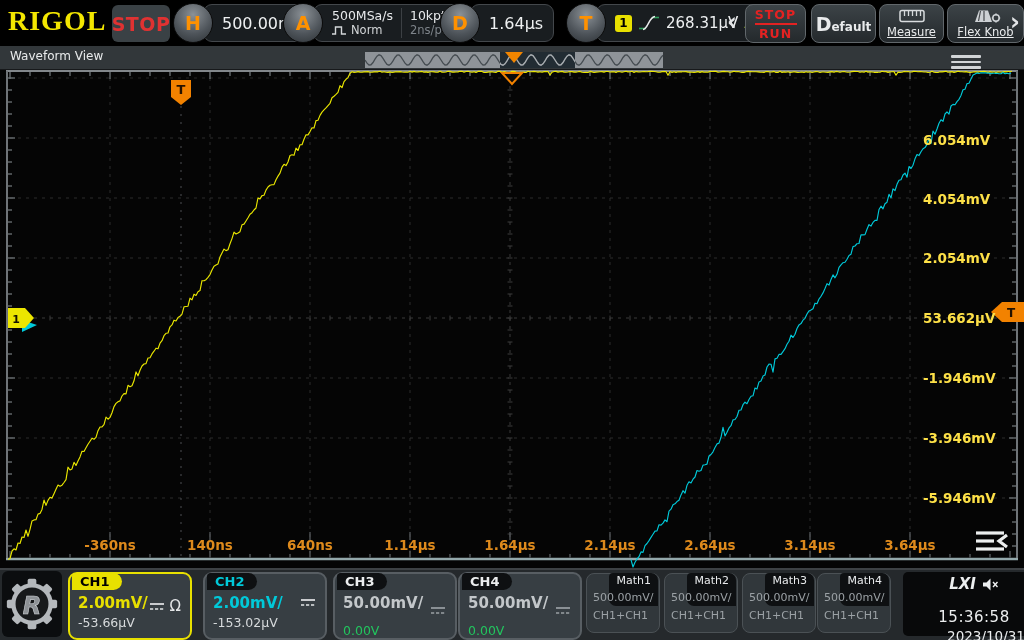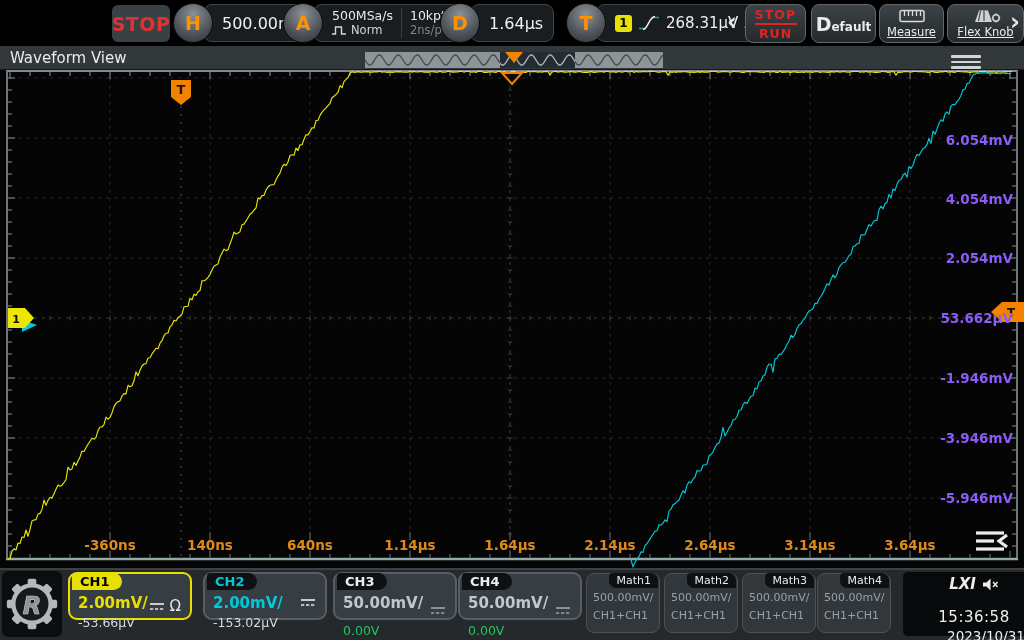--- a/index.html
+++ b/index.html
@@ -40,68 +40,69 @@
   .stoprun .l{color:#e32222;font-weight:bold;font-size:12.5px;letter-spacing:1px;line-height:15px;}
   .stoprun .bar{width:42px;height:2px;background:#e32222;margin:1px 0;}
   .defaulttxt{display:flex;align-items:baseline;font-weight:bold;}
   .defaulttxt .big{font-size:19px;}
   .defaulttxt .small{font-size:12px;}
   .tbtn .cap{font-size:11.5px;margin-top:2px;text-decoration:underline;}
 
   
   .viewbar{position:absolute;top:46px;left:0;width:1024px;height:24px;background:#32373a;
         border-bottom:1px solid #17191b;box-sizing:border-box;}
-  .viewtitle{position:absolute;left:10px;top:3px;font-size:15px;color:#e9ebec;}
+  .viewtitle{position:absolute;left:10px;top:3px;font-size:12px;color:#e9ebec;}
   .hamburger{position:absolute;left:951px;top:55px;width:30px;cursor:pointer;}
   .hamburger div{height:2.5px;background:#d2d5d7;margin-bottom:3px;border-radius:1px;}
 
   
   .plot{position:absolute;top:70px;left:0;width:1024px;height:498px;background:#050505;}
-  .ylab{position:absolute;width:90px;text-align:right;font-size:13.5px;font-weight:bold;
-        color:#8b5cf6;height:18px;line-height:18px;}
+  .ylab{position:absolute;width:90px;text-align:left;font-size:13.5px;font-weight:bold;
+        color:#fde047;height:18px;line-height:18px;}
   .xlab{position:absolute;width:84px;text-align:center;font-size:13.5px;font-weight:bold;
         color:#de8a1c;height:16px;line-height:16px;}
   .collapse{position:absolute;left:974px;top:458px;cursor:pointer;}
 
   
   .bottombar{position:absolute;top:568px;left:0;width:1024px;height:72px;background:#25292c;
         border-top:2px solid #3d4144;box-sizing:border-box;}
   .logobox{position:absolute;left:2px;top:571px;width:60px;height:66px;background:#0b0d0f;
         border-radius:6px;display:flex;align-items:center;justify-content:center;}
-  .chbox{position:absolute;top:572px;width:124px;height:48px;background:#373e43;
+  .chbox{position:absolute;top:572px;width:124px;height:68px;background:#373e43;
         border:2px solid #585e63;border-radius:9px;box-sizing:border-box;cursor:pointer;}
   .chbox.active{border-color:#e8e000;}
   .chtab{position:absolute;left:2px;top:-1px;height:17px;line-height:17px;padding:0 13px 0 8px;
         font-size:13px;font-weight:bold;background:#0e1012;color:#eceeef;border-radius:4px 9px 9px 0;}
   .chtab.y{background:#e8e000;color:#000;}
   .chtab.c{color:#00c9d9;}
   .chscale{position:absolute;left:8px;top:20px;font-size:15px;font-weight:bold;}
   .chofs{position:absolute;left:8px;top:41px;font-size:12.5px;color:#d7dadc;}
   .chicons{position:absolute;right:9px;top:23px;display:flex;align-items:center;gap:5px;
         color:#e4e6e8;font-size:15px;}
   .cy{color:#e8e000;} .cc{color:#00c9d9;} .cg{color:#c3c7ca;} .cdim{color:#22c55e;margin-top:8px;}
   .mathbox{position:absolute;top:573px;width:74px;height:60px;background:#31373b;
         border:1.5px solid #4b5155;border-radius:8px;box-sizing:border-box;cursor:pointer;}
-  .mathtab{position:absolute;right:1px;top:-1px;height:15px;line-height:15px;padding:0 7px;
+  .mathtab{position:absolute;right:1px;top:-1px;height:33px;line-height:15px;padding:0 7px;
         font-size:11px;color:#e8eaec;background:#0e1012;border-radius:4px 7px 0 7px;}
   .mathscale{position:absolute;left:6px;top:17px;font-size:11px;color:#9ba1a5;}
   .mathexpr{position:absolute;left:6px;top:35px;font-size:11px;color:#9ba1a5;}
   .clock{position:absolute;left:903px;top:572px;width:142px;height:64px;background:#08090a;
         border-radius:5px;text-align:center;color:#eceeef;}
   .clockrow1{margin-top:3px;font-size:15px;font-weight:bold;font-style:italic;
         display:flex;align-items:center;justify-content:center;gap:6px;}
   .clocktime{font-size:15px;letter-spacing:.5px;margin-top:15px;}
   .clockdate{font-size:13.5px;margin-top:2px;margin-left:24px;}
 </style>
 </head>
 <body>
 
 <div id="screen">
 
   <div class="topbar">
+    <div class="logo">RIGOL</div>
     <div class="stopind">STOP</div>
 
     <div class="knobgroup" style="left:173px;">
       <div class="knobcircle">H</div>
       <div class="knobval">500.00ns/</div>
     </div>
 
     <div class="knobgroup" style="left:283px;">
       <div class="knobcircle">A</div>
       <div class="knobval acqcols">

